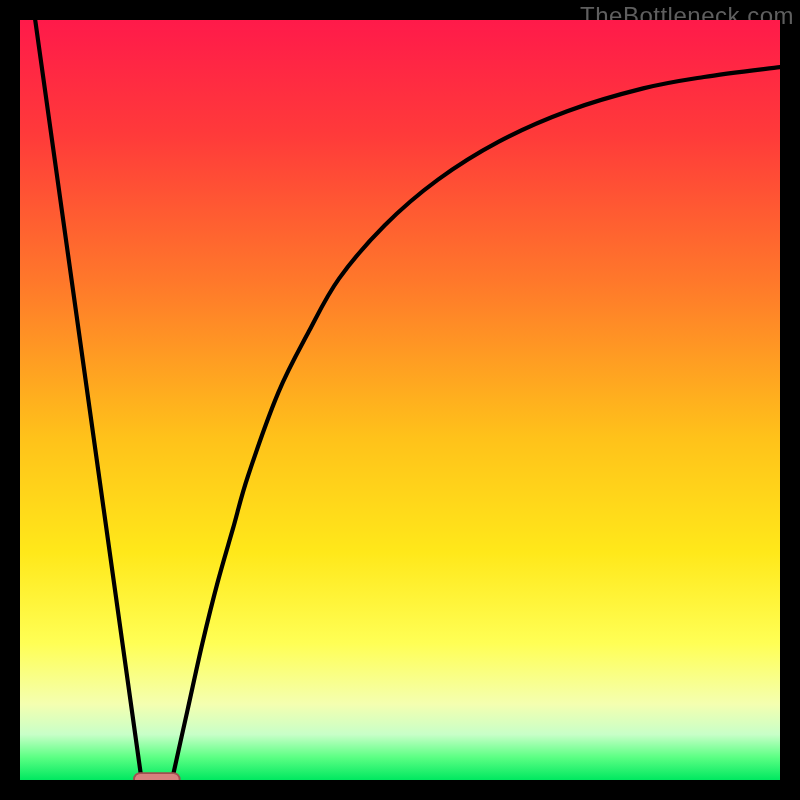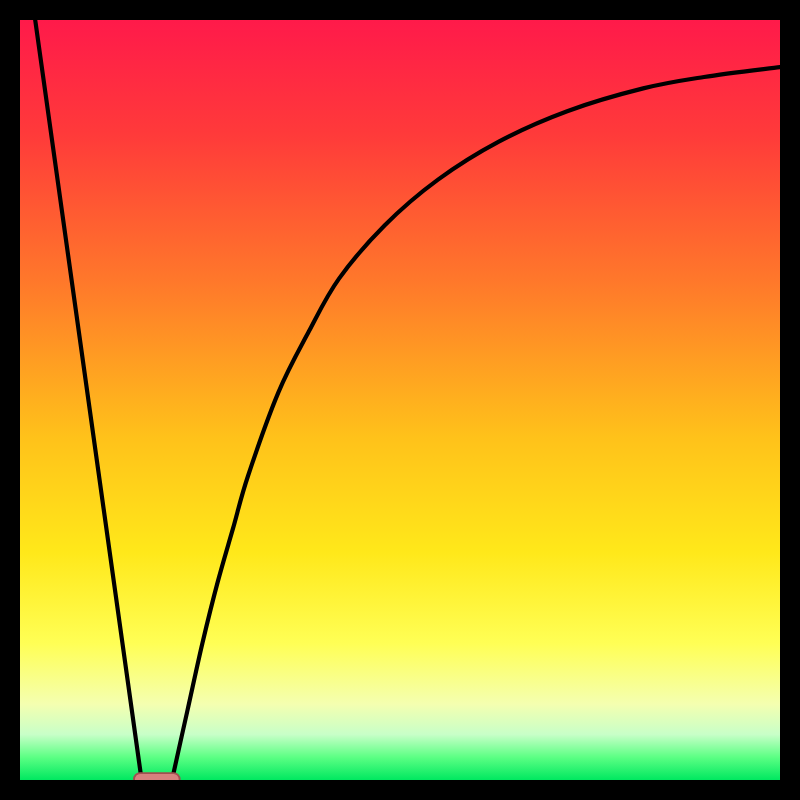--- a/index.html
+++ b/index.html
@@ -31,20 +31,21 @@
     color: #5f5f5f;
     font-size: 24px;
     letter-spacing: 0.5px;
     user-select: none;
   }
 </style>
 </head>
 <body>
 
 <div class="frame">
+  <div class="watermark">TheBottleneck.com</div>
 
   <svg class="plot-area" viewBox="0 0 100 100" preserveAspectRatio="none">
     <defs>
       <linearGradient id="bg-grad" x1="0" y1="0" x2="0" y2="1">
           <stop offset="0%" stop-color="#ff1a4a"></stop>
           <stop offset="15%" stop-color="#ff3a3a"></stop>
           <stop offset="35%" stop-color="#ff7a2a"></stop>
           <stop offset="55.00000000000001%" stop-color="#ffc21a"></stop>
           <stop offset="70%" stop-color="#ffe81a"></stop>
           <stop offset="82%" stop-color="#ffff55"></stop>

